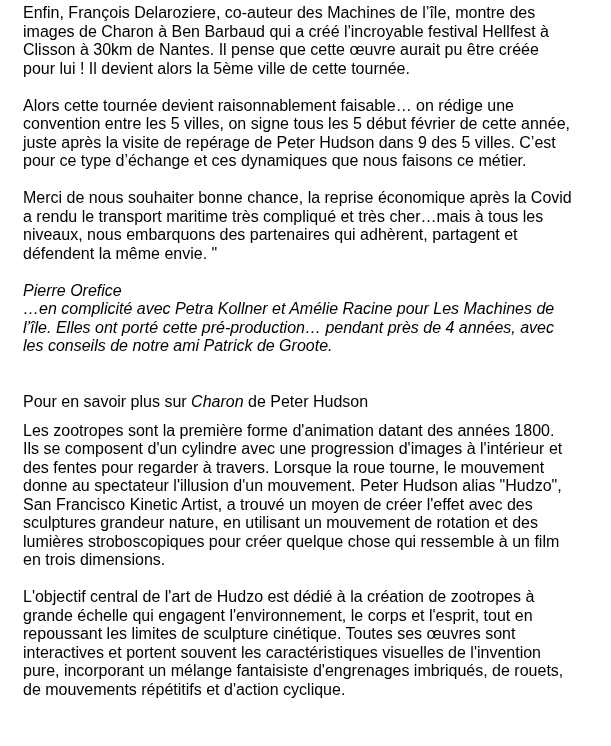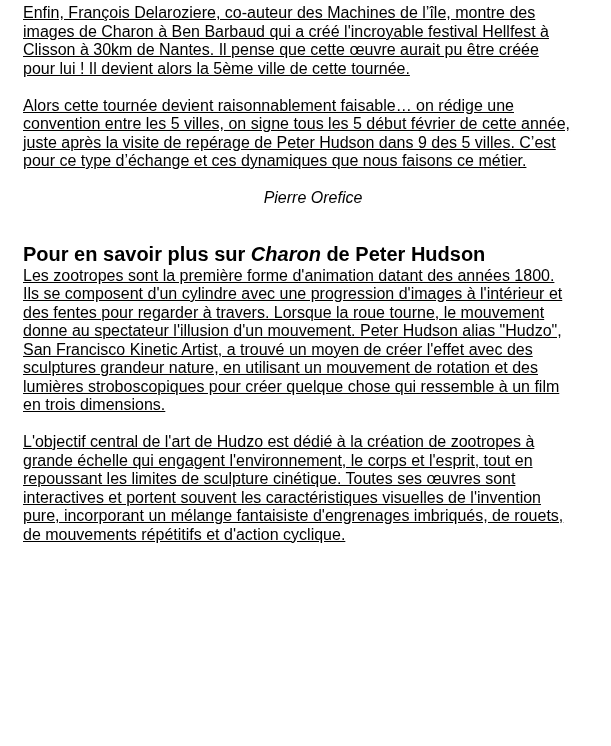--- a/index.html
+++ b/index.html
@@ -17,54 +17,59 @@
       color: #000000;
     }
     .doc {
       position: relative;
       padding: 4px 0 0 23px;
       width: 580px;
     }
     p {
       margin: 0 0 18.5px 0;
       white-space: pre-line;
-      text-decoration: underline;
     }
     .italic {
       font-style: italic;
-      text-align: center;
     }
     .sig-block {
       margin-bottom: 0;
     }
     .heading {
-      font-weight: bold;
-      font-size: 20px;
-      margin: 36px 0 3px 0;
+      font-weight: normal;
+      font-size: 16px;
+      margin: 36px 0 10px 0;
       line-height: 20px;
     }
     .heading em {
       font-style: italic;
     }
   </style>
 </head>
 <body>
 
 <div class="doc">
   <p>Enfin, François Delaroziere, co-auteur des Machines de l’île, montre des
 images de Charon à Ben Barbaud qui a créé l'incroyable festival Hellfest à
 Clisson à 30km de Nantes. Il pense que cette œuvre aurait pu être créée
 pour lui ! Il devient alors la 5ème ville de cette tournée.</p>
   <p>Alors cette tournée devient raisonnablement faisable… on rédige une
 convention entre les 5 villes, on signe tous les 5 début février de cette année,
 juste après la visite de repérage de Peter Hudson dans 9 des 5 villes. C’est
 pour ce type d’échange et ces dynamiques que nous faisons ce métier.</p>
+  <p>Merci de nous souhaiter bonne chance, la reprise économique après la Covid
+a rendu le transport maritime très compliqué et très cher…mais à tous les
+niveaux, nous embarquons des partenaires qui adhèrent, partagent et
+défendent la même envie. "</p>
 
   <div class="sig-block italic">
     <div>Pierre Orefice</div>
+    <p style="margin-bottom:0">…en complicité avec Petra Kollner et Amélie Racine pour Les Machines de
+l’île. Elles ont porté cette pré-production… pendant près de 4 années, avec
+les conseils de notre ami Patrick de Groote.</p>
   </div>
 
   <div class="heading"><span>Pour en savoir plus sur </span><em>Charon</em><span> de Peter Hudson</span></div>
 
   <p>Les zootropes sont la première forme d'animation datant des années 1800.
 Ils se composent d'un cylindre avec une progression d'images à l'intérieur et
 des fentes pour regarder à travers. Lorsque la roue tourne, le mouvement
 donne au spectateur l'illusion d'un mouvement. Peter Hudson alias "Hudzo",
 San Francisco Kinetic Artist, a trouvé un moyen de créer l'effet avec des
 sculptures grandeur nature, en utilisant un mouvement de rotation et des

